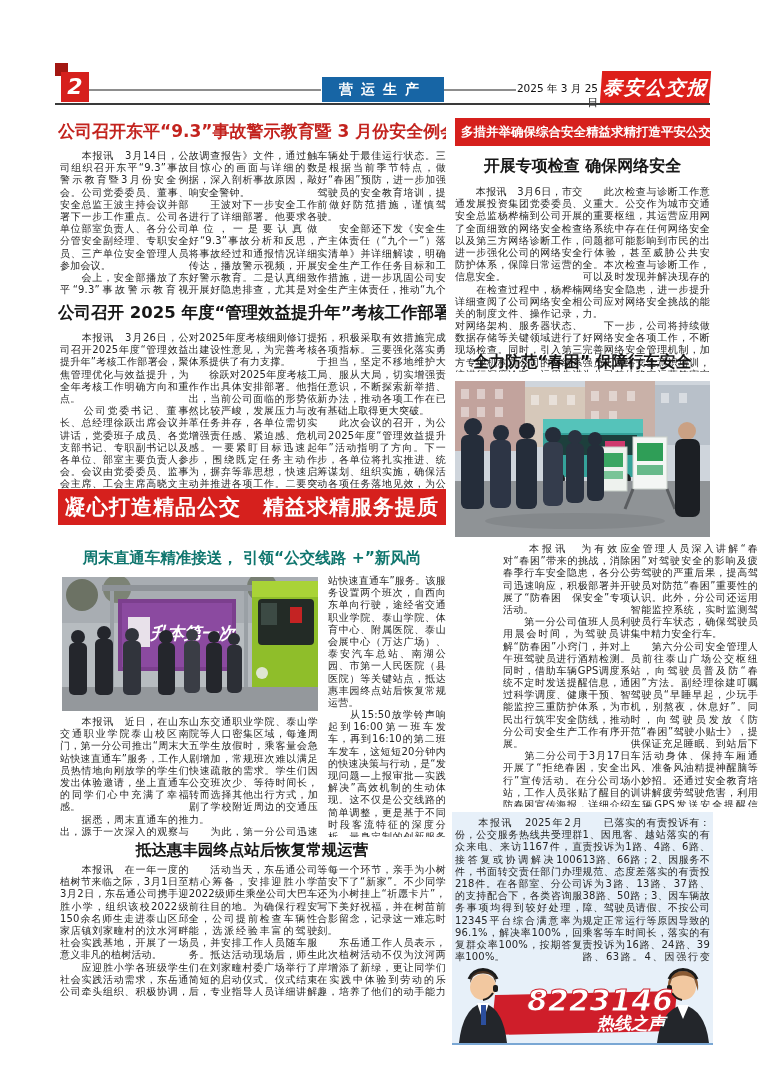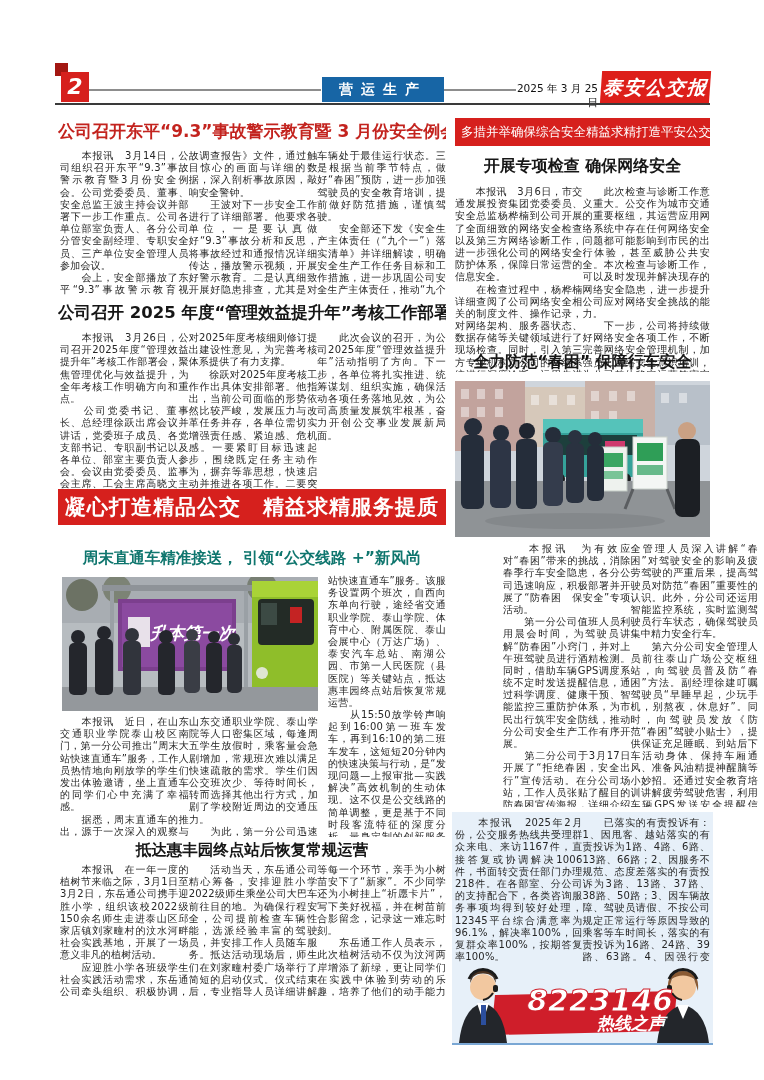--- a/index.html
+++ b/index.html
@@ -32,21 +32,21 @@
   .brand-banner{position:absolute;left:58px;top:489px;width:388px;height:36px;background:#d6201d;
                 color:#fff;font-weight:bold;font-size:21px;line-height:36px;text-align:center;letter-spacing:1px;white-space:nowrap;}
   .art3-title{position:absolute;left:58px;top:548px;width:388px;font-size:15.5px;color:#0f766e;}
   .art3-photo{position:absolute;left:62px;top:577px;width:256px;height:134px;}
   .art3-side{position:absolute;left:328px;top:575px;width:118px;height:262px;overflow:hidden;}
   .art3-below{position:absolute;left:60px;top:716px;width:258px;height:120px;}
   .art4-title{position:absolute;left:58px;top:840px;width:388px;font-size:15.5px;color:#161616;}
   .art4-cols{position:absolute;left:60px;top:864px;width:386px;height:132px;}
   
   .right-banner{position:absolute;left:455px;top:118px;width:255px;height:28px;background:#d6201d;
-                color:#fff;font-weight:normal;font-size:12.5px;line-height:28px;display:flex;
+                color:#fff;font-weight:bold;font-size:12.5px;line-height:28px;display:flex;
                 justify-content:space-between;padding:0 6px;box-sizing:border-box;white-space:nowrap;}
   .artN-title{position:absolute;left:455px;top:156px;width:255px;font-size:16px;color:#161616;text-align:center;}
   .artN-cols{position:absolute;left:455px;top:186px;width:255px;height:186px;}
   .artS-title{position:absolute;left:455px;top:352px;width:255px;font-size:16px;color:#161616;}
   .artS-photo{position:absolute;left:455px;top:381px;width:255px;height:156px;}
   .artS-cols{position:absolute;left:455px;top:543px;width:255px;height:264px;margin-left:48px;}
   .hotline-box{position:absolute;left:452px;top:812px;width:261px;height:233px;background:#e7f0f9;
                border-bottom:2px solid #7aa7d4;box-sizing:border-box;padding:5px 3px 0 3px;}
   .hotline-cols{height:146px;}
   .hotline-banner{position:relative;width:255px;height:78px;margin-top:2px;}
@@ -85,20 +85,21 @@
   <div class="cols art2-cols">
     <div class="col">
         <p>　　本报讯　3月26日，公司召开2025年度“管理效益提升年”考核工作部署会，聚焦管理优化与效益提升，为全年考核工作明确方向和重点。</p>
         <p>　　公司党委书记、董事长、总经理徐跃出席会议并讲话，党委班子成员、各党支部书记、专职副书记以及各单位、部室主要负责人参会。会议由党委委员、监事会主席、工会主席高晓文主持。</p>
       </div>
     <div class="col">
         <p>对2025年度考核细则修订提出建设性意见，为完善考核体系提供了有力支撑。</p>
         <p>　　徐跃对2025年度考核工作作出具体安排部署。他指出，当前公司面临的形势依然比较严峻，发展压力与改革任务并存，各单位需切实增强责任感、紧迫感、危机感。一要紧盯目标迅速起步，围绕既定任务主动作为，摒弃等靠思想，快速启动并推进各项工作。二要突出重点寻求突破，统筹协调工作全局，精准把握重点环节，聚焦经济指标、精细化管理、安全管理、营运服务、市场开</p>
       </div>
     <div class="col">
+        <p>拓，积极采取有效措施完成各项指标。三要强化落实勇于担当，坚定不移地维护大局、服从大局，切实增强责任意识，不断探索新举措、新办法，推动各项工作在已有基础上取得更大突破。</p>
         <p>　　此次会议的召开，为公司2025年度“管理效益提升年”活动指明了方向。下一步，各单位将扎实推进、统筹谋划、组织实施，确保活动各项任务落地见效，为公司高质量发展筑牢根基，奋力开创公交事业发展新局面。</p>
       </div>
   </div>
 
   <div class="red-hr"></div>
   <div class="brand-banner">凝心打造精品公交　精益求精服务提质</div>
 
   <div class="a-title art3-title">周末直通车精准接送， 引领“公交线路 +”新风尚</div>
 
   <svg class="art3-photo" viewBox="0 0 256 134">

